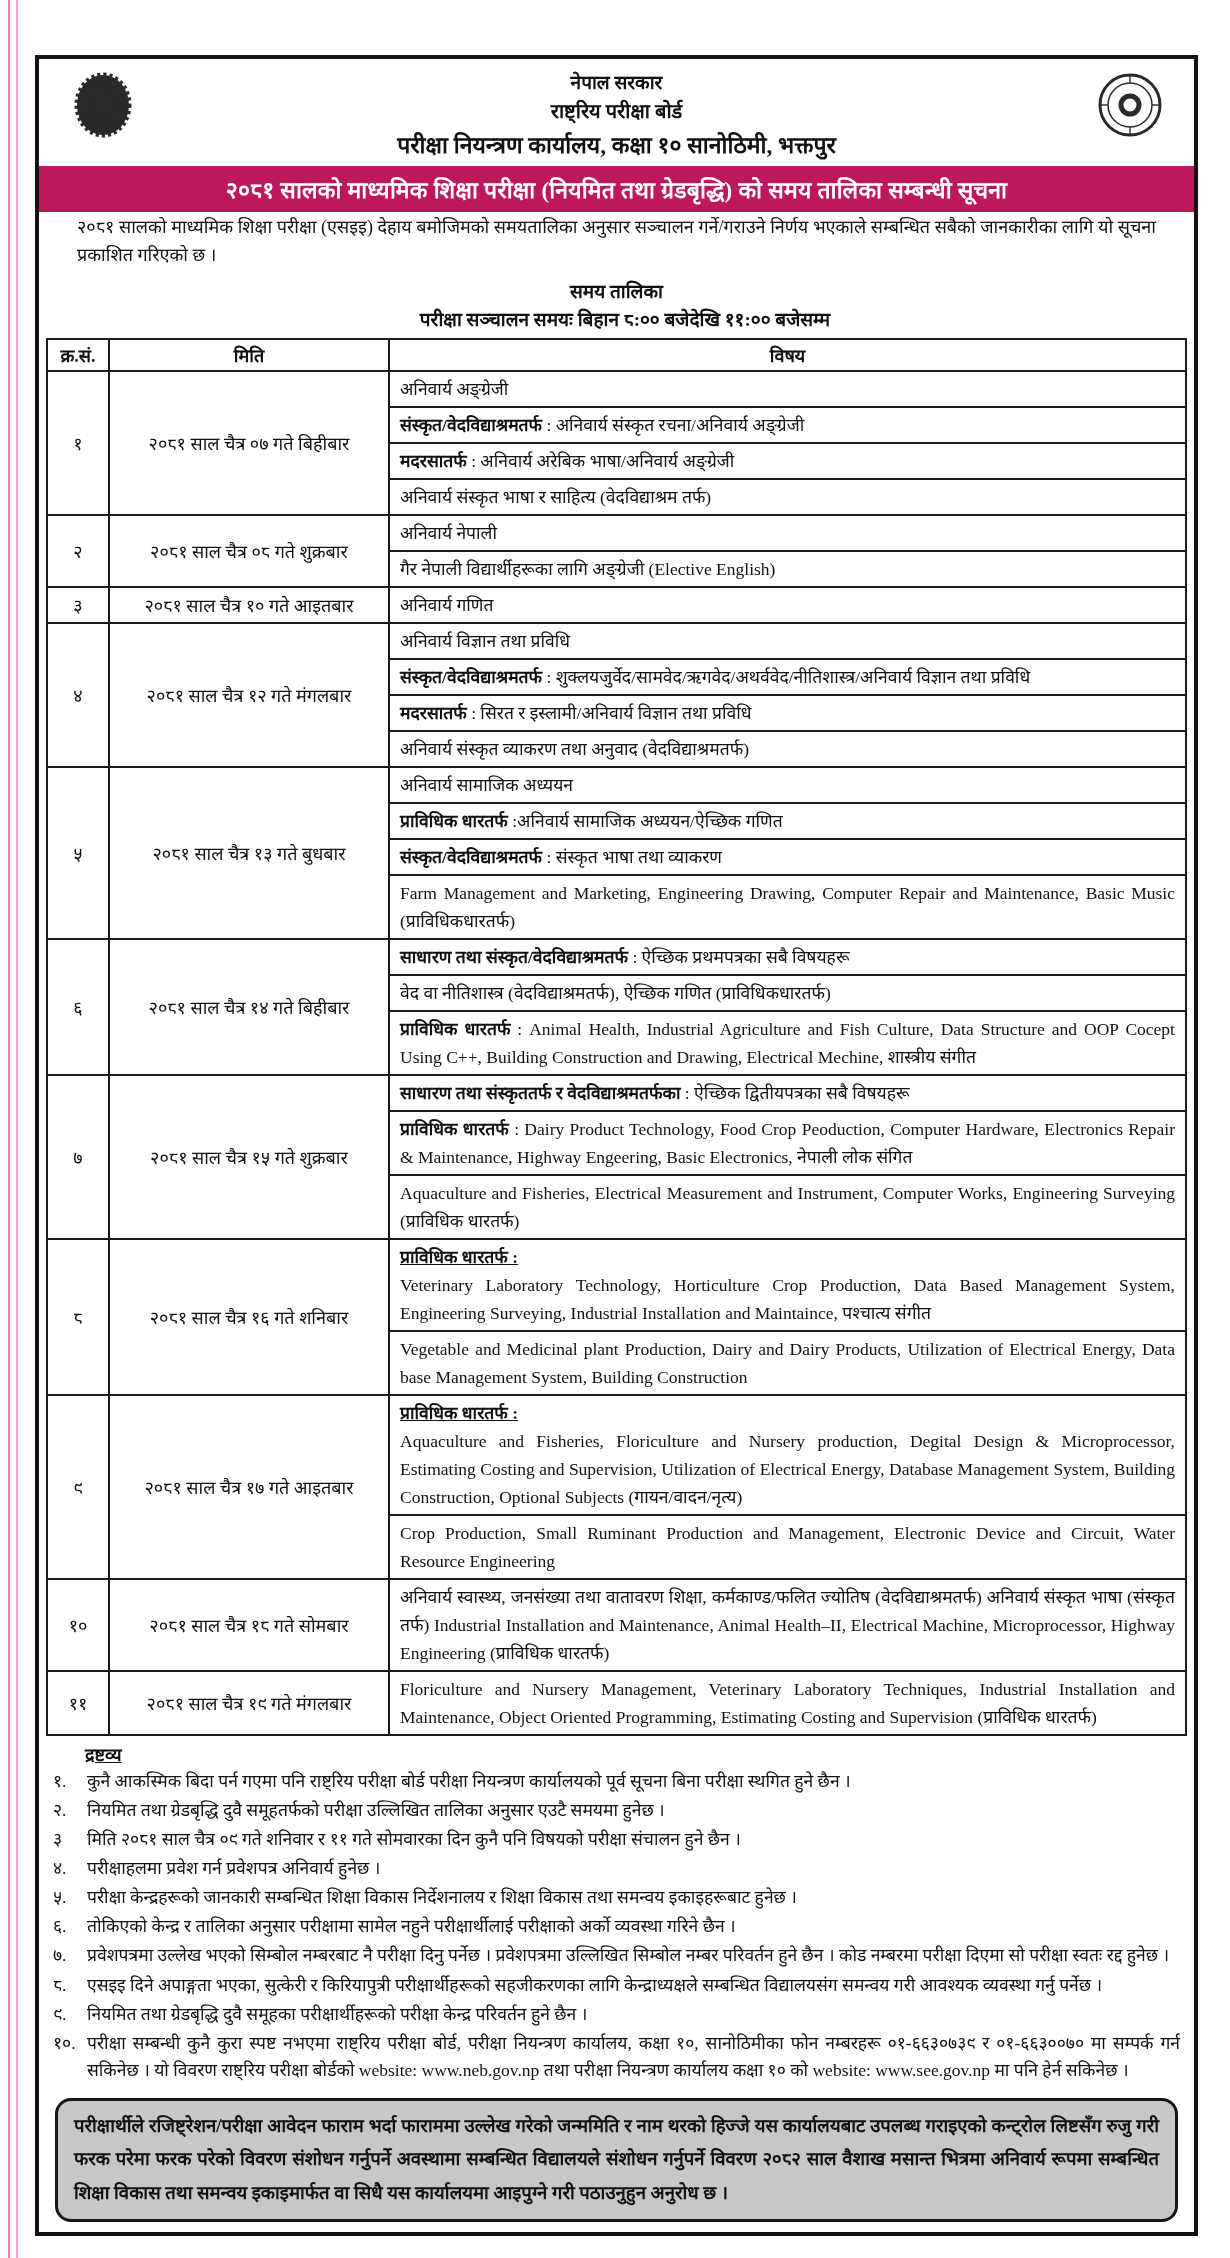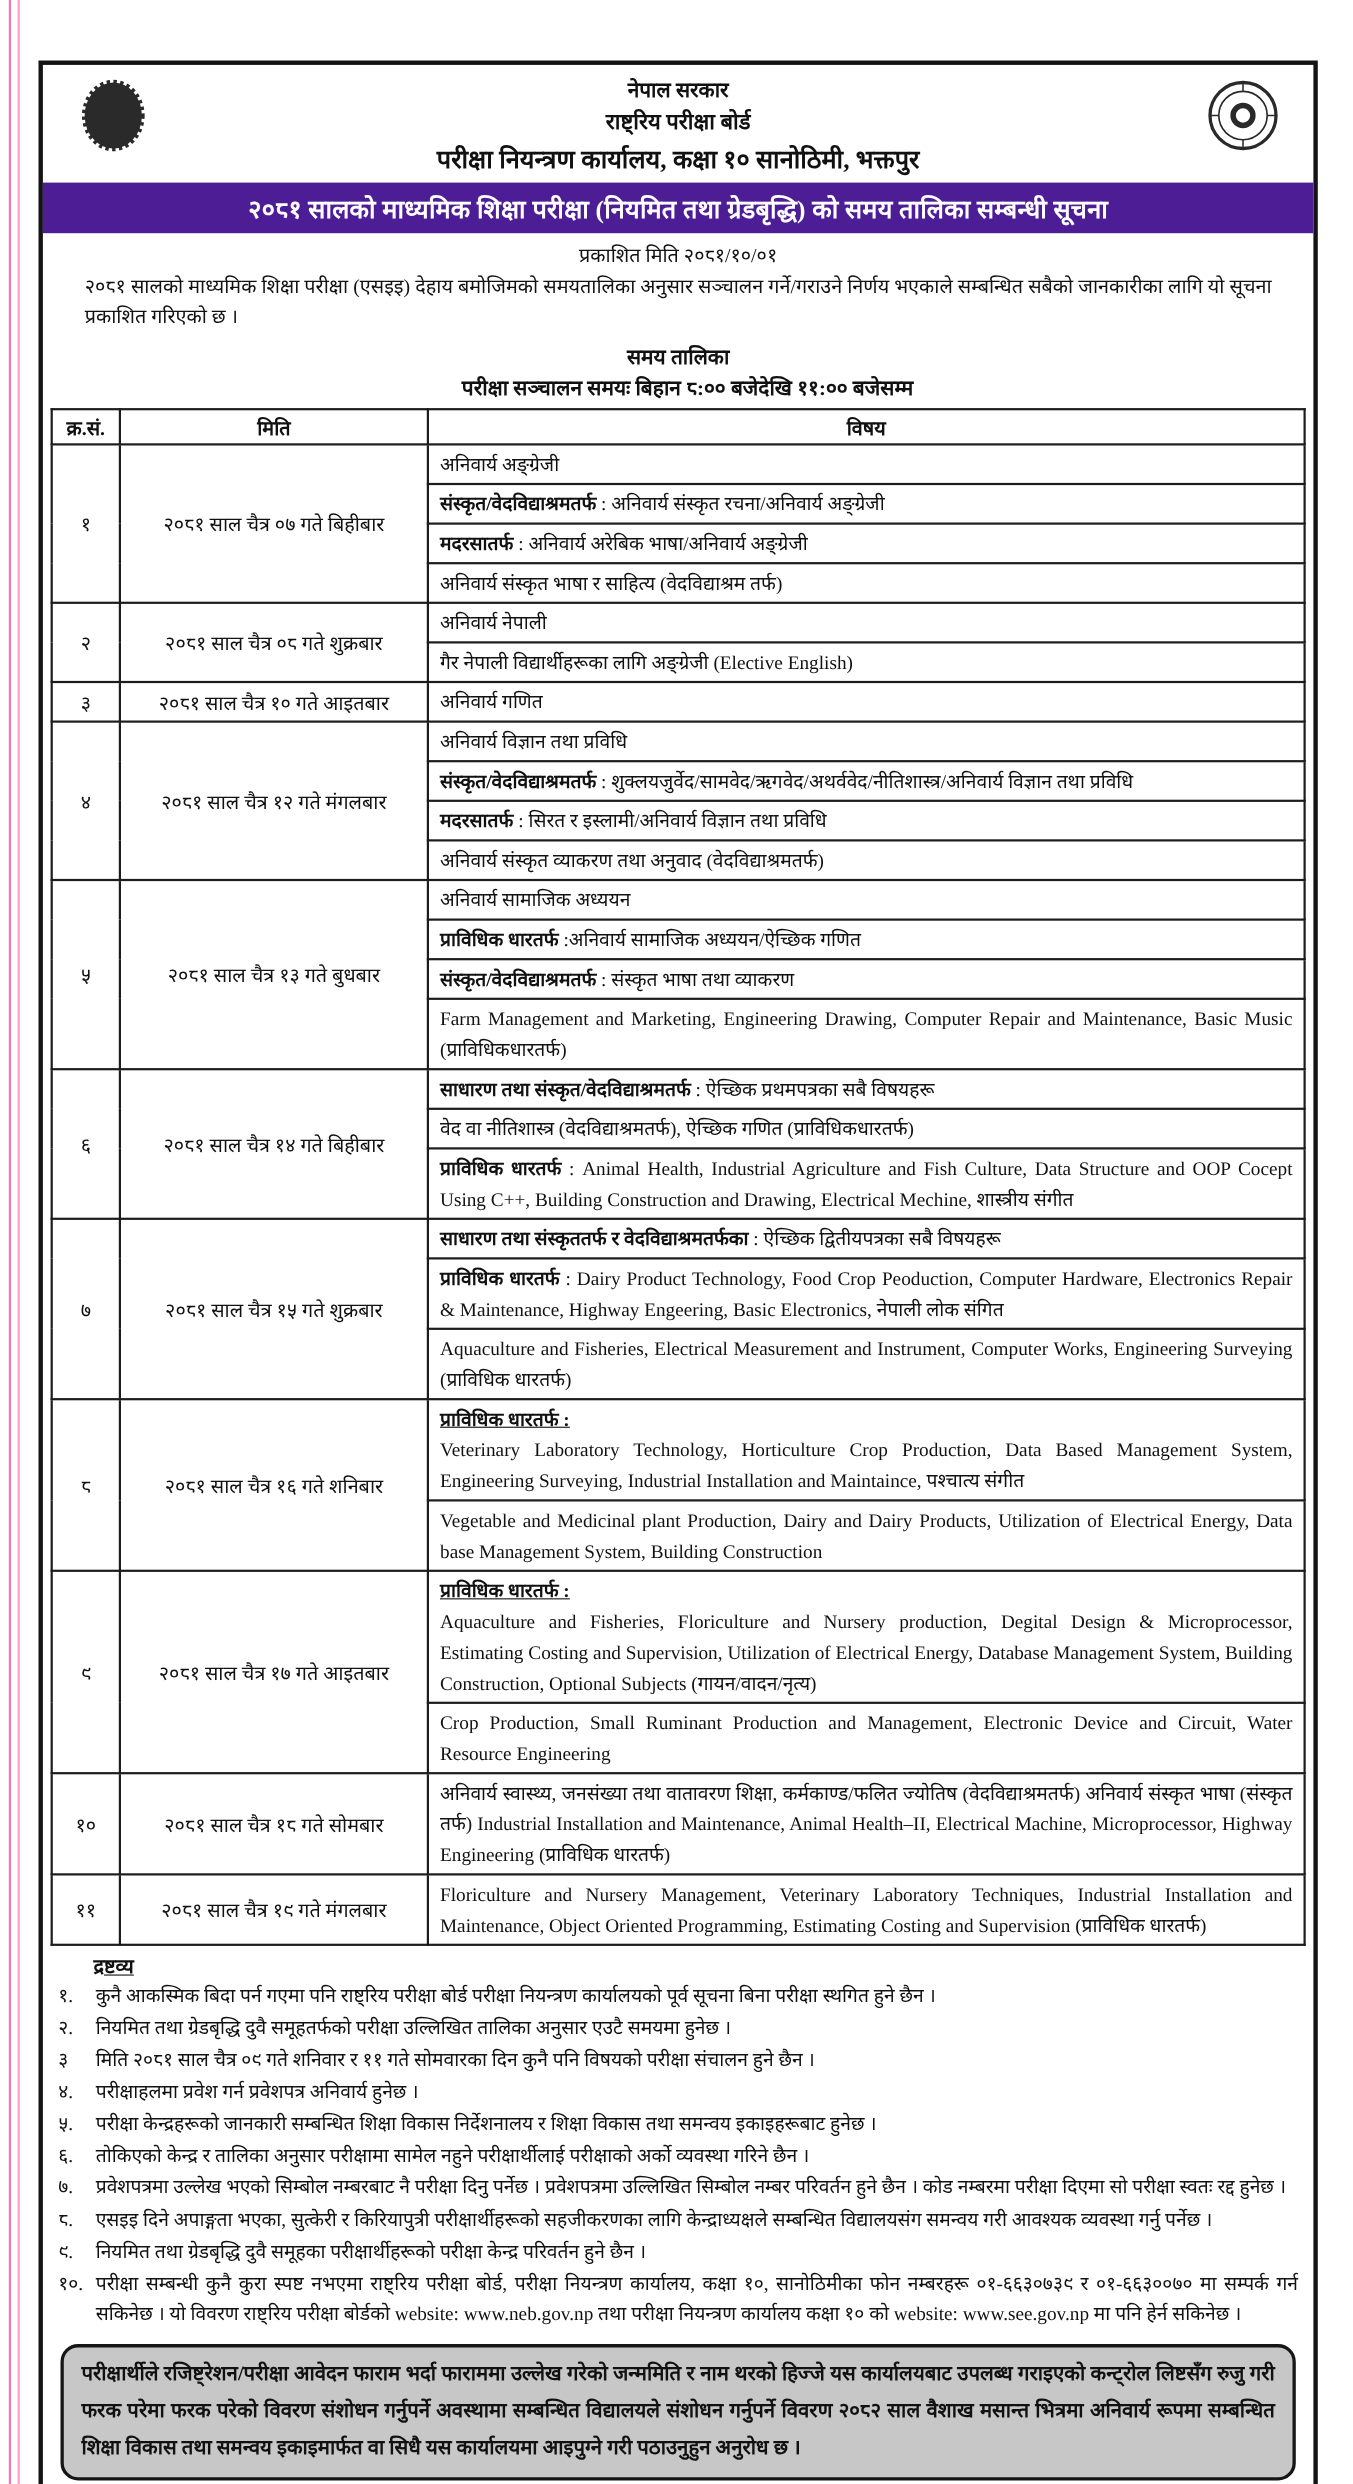--- a/index.html
+++ b/index.html
@@ -93,23 +93,22 @@
         <g stroke="#2a2a2a" stroke-width="1.4">
           <line x1="33" y1="3" x2="33" y2="11"></line>
             <line x1="33" y1="55" x2="33" y2="63"></line>
           <line x1="3" y1="33" x2="11" y2="33"></line>
             <line x1="55" y1="33" x2="63" y2="33"></line>
         </g>
       </svg>
     </div>
   </div>
 
-  <div class="banner" style="background: #4c1d95; color: rgb(255, 255, 255);">२०८१ सालको माध्यमिक शिक्षा परीक्षा (नियमित तथा ग्रेडबृद्धि) को समय तालिका सम्बन्धी सूचना</div>
-
-  <div class="pubdate">प्रकाशित मिति २०८१/१०/०१</div>
+  <div class="banner" style="background: #be185d; color: rgb(255, 255, 255);">२०८१ सालको माध्यमिक शिक्षा परीक्षा (नियमित तथा ग्रेडबृद्धि) को समय तालिका सम्बन्धी सूचना</div>
+
 
   <p class="intro">२०८१ सालको माध्यमिक शिक्षा परीक्षा (एसइइ) देहाय बमोजिमको समयतालिका अनुसार सञ्चालन गर्ने/गराउने निर्णय भएकाले सम्बन्धित सबैको जानकारीका लागि यो सूचना प्रकाशित गरिएको छ ।</p>
 
   <div class="sched-title">समय तालिका</div>
   <div class="sched-time">परीक्षा सञ्चालन समयः बिहान ८:०० बजेदेखि ११:०० बजेसम्म</div>
 
   <table class="sched">
     <thead>
       <tr>
         <th>क्र.सं.</th>

